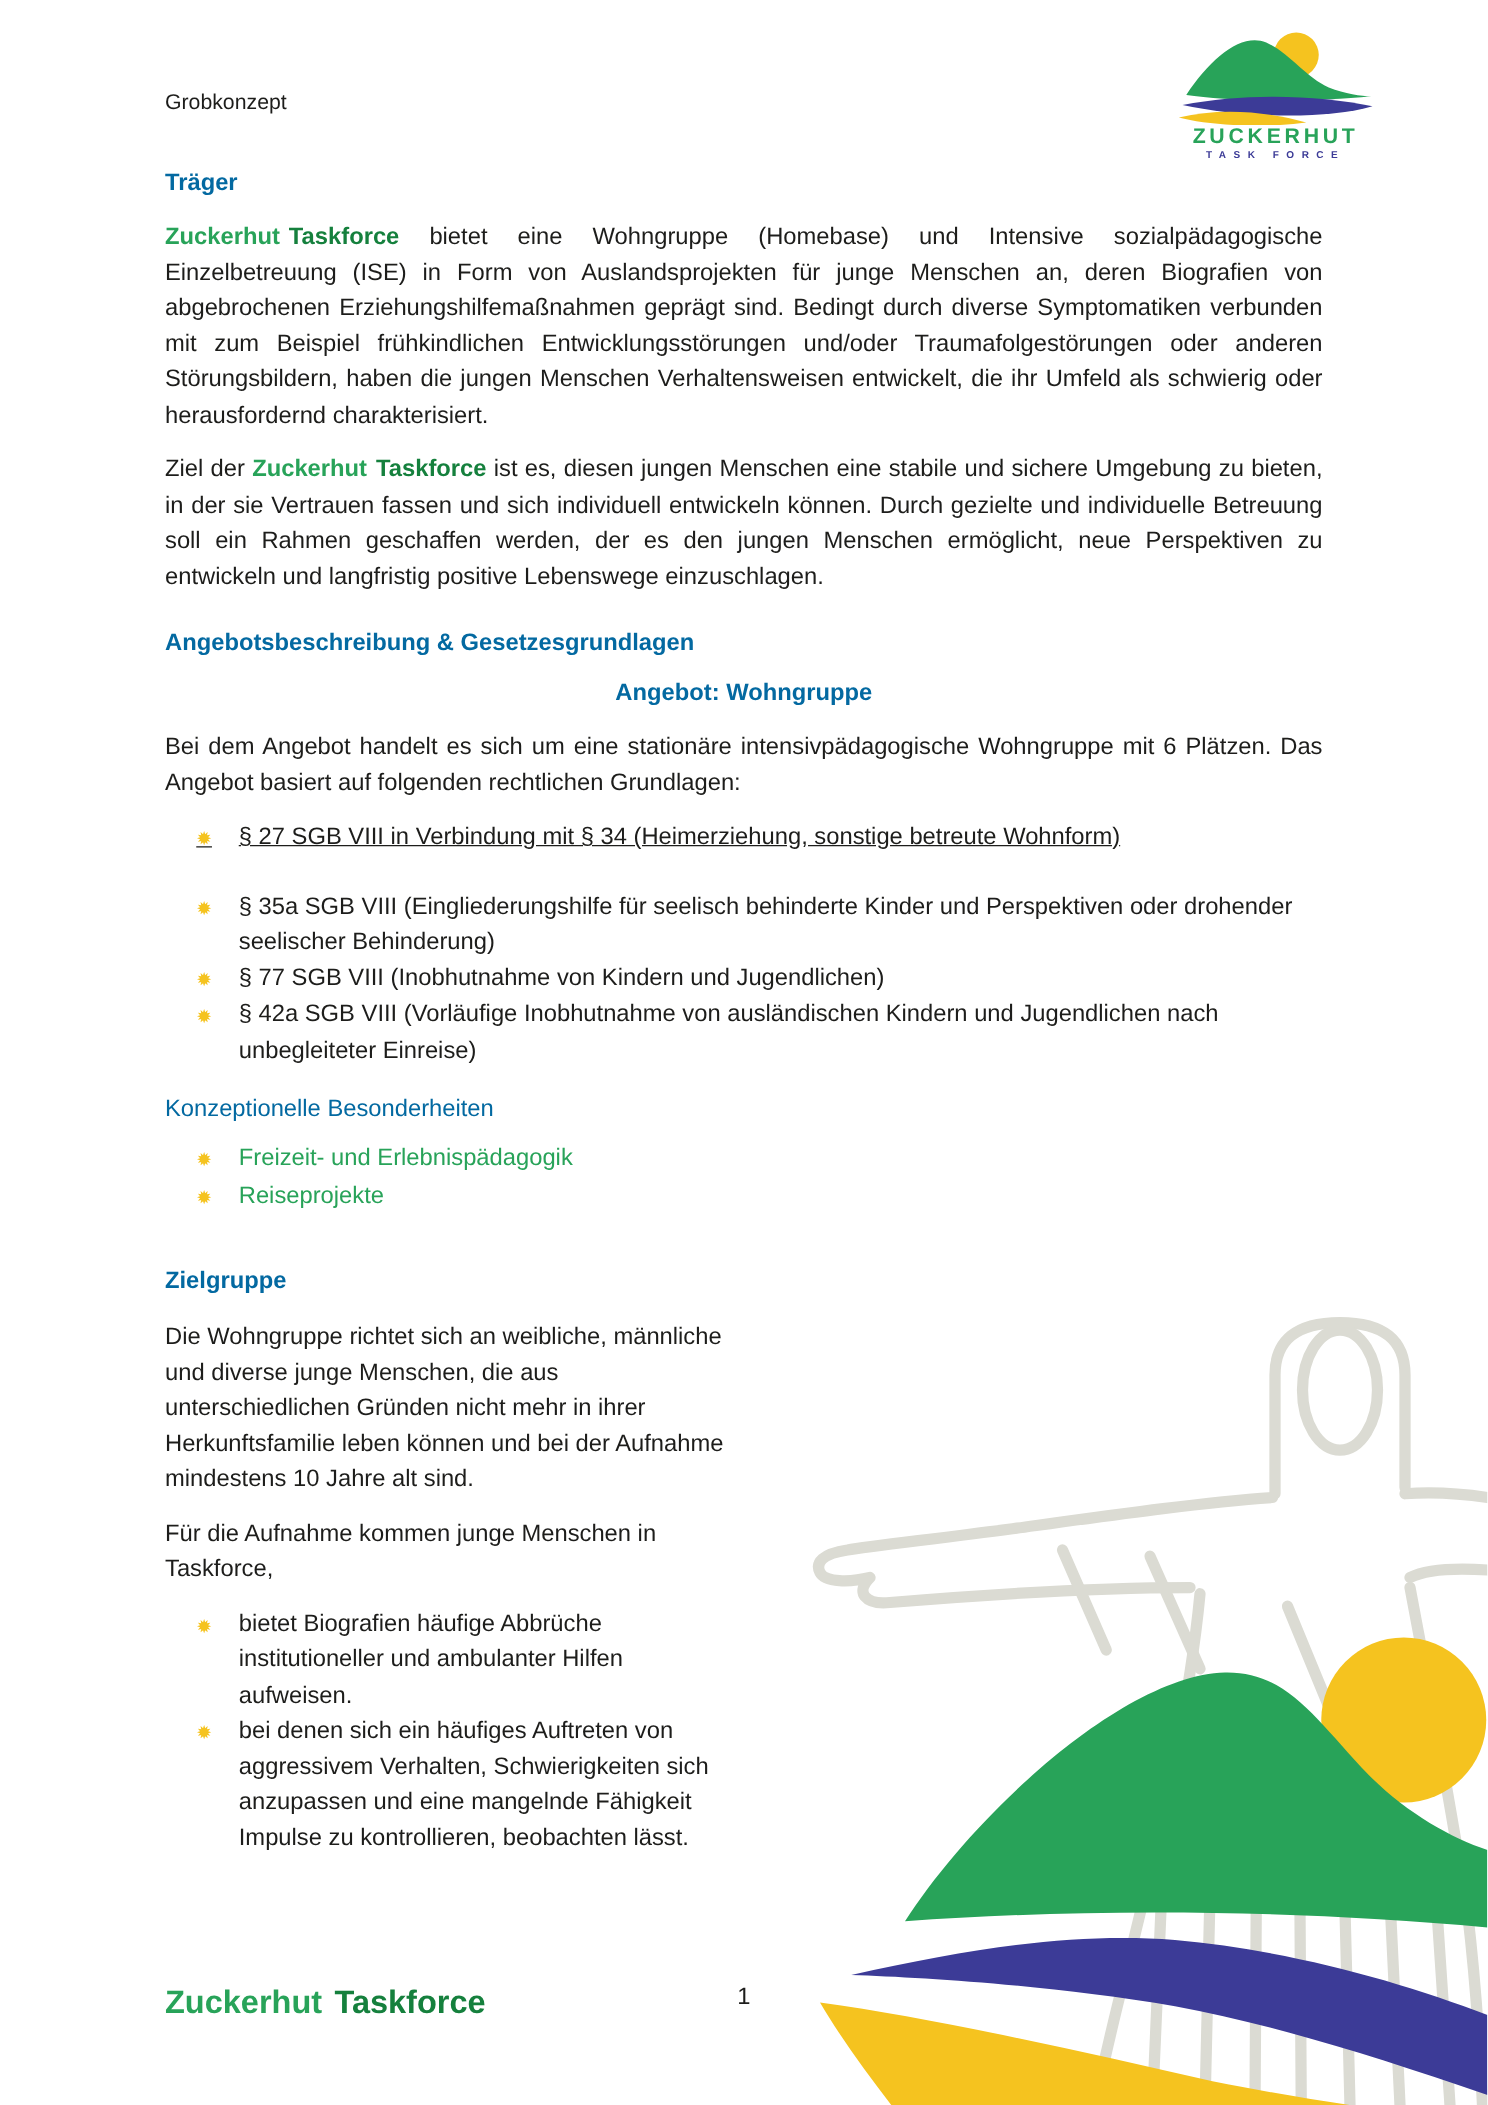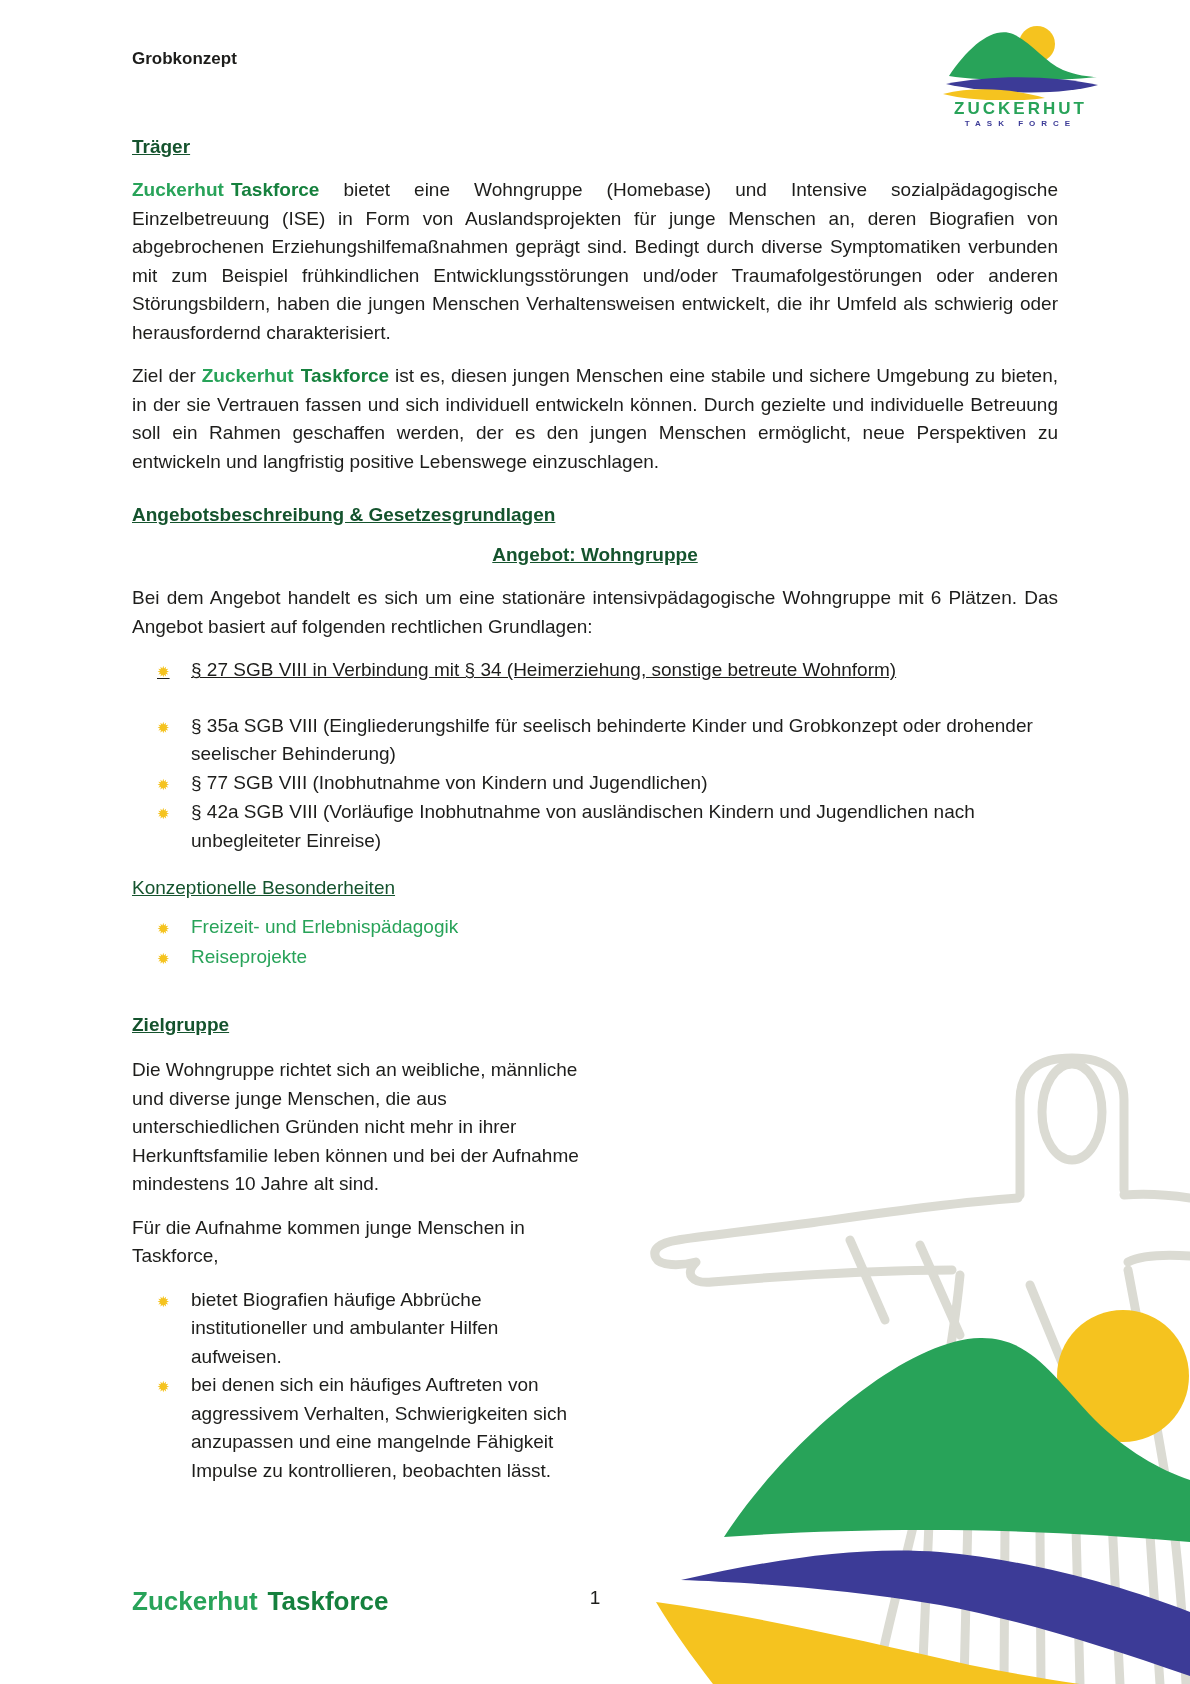--- a/index.html
+++ b/index.html
@@ -5,33 +5,33 @@
   html,body{margin:0;padding:0;background:#ffffff;}
   body{width:1190px;height:1684px;overflow:hidden;
        font-family:"Liberation Sans", sans-serif;color:#1d1d1b;}
   .page{position:relative;width:1190px;height:1684px;background:#fff;overflow:hidden;}
 
   
   .statue-svg{position:absolute;left:600px;top:940px;width:590px;height:744px;z-index:0;}
   .mountain-svg{position:absolute;left:600px;top:1280px;width:590px;height:404px;z-index:1;}
 
   
-  .doc-label{position:absolute;left:132px;top:49px;font-size:17px;font-weight:bold;z-index:2;}
+  .doc-label{position:absolute;left:132px;top:72px;font-size:17px;font-weight:normal;z-index:2;}
   .logo{position:absolute;left:928px;top:16px;width:185px;z-index:2;text-align:center;}
   .logo-art{display:block;margin:0 auto;}
   .logo-name{font-size:17px;font-weight:bold;color:#28A359;letter-spacing:3px;line-height:18px;}
   .logo-sub{font-size:8px;font-weight:bold;color:#3C3B97;letter-spacing:6px;line-height:11px;}
 
   
   .content{position:absolute;left:132px;top:128px;width:926px;z-index:2;}
   p{margin:0 0 15px 0;font-size:19px;line-height:28.5px;}
   .just{text-align:justify;}
   .brand-green{color:#28A359;font-weight:bold;margin-right:.38em;}
   .brand-blue{color:#15803d;font-weight:bold;}
-  h2{margin:0;font-size:19px;line-height:26px;color:#14532d;font-weight:bold;text-decoration:underline;}
+  h2{margin:0;font-size:19px;line-height:26px;color:#0369a1;font-weight:bold;}
   .h-traeger{margin:6px 0 16px 0;}
   .h-angebote{margin:26px 0 0 0;}
   .h-sub{margin:14px 0 16px 0;text-align:center;}
   .h-konzept{margin:18px 0 12px 0;font-weight:normal;}
   .h-ziel{margin:40px 0 18px 0;}
 
   ul{list-style:none;margin:0;padding:0;}
   li{display:flex;align-items:flex-start;font-size:19px;line-height:28.5px;padding-left:25px;}
   .sun{flex:0 0 34px;position:relative;top:1px;}
   .sun::before{content:"✹";color:#F5C31F;font-size:15px;}
@@ -107,21 +107,21 @@
 
     <p class="just">Bei dem Angebot handelt es sich um eine stationäre intensivpädagogische Wohngruppe mit 6 Plätzen. Das Angebot basiert auf folgenden rechtlichen Grundlagen:</p>
 
     <ul class="legal-list">
       <li class="gap-after">
           <span class="sun"></span>
           <span class="li-text">§ 27 SGB VIII in Verbindung mit § 34 (Heimerziehung, sonstige betreute Wohnform)</span>
         </li>
       <li>
           <span class="sun"></span>
-          <span class="li-text">§ 35a SGB VIII (Eingliederungshilfe für seelisch behinderte Kinder und Grobkonzept oder drohender seelischer Behinderung)</span>
+          <span class="li-text">§ 35a SGB VIII (Eingliederungshilfe für seelisch behinderte Kinder und Perspektiven oder drohender seelischer Behinderung)</span>
         </li>
       <li>
           <span class="sun"></span>
           <span class="li-text">§ 77 SGB VIII (Inobhutnahme von Kindern und Jugendlichen)</span>
         </li>
       <li>
           <span class="sun"></span>
           <span class="li-text">§ 42a SGB VIII (Vorläufige Inobhutnahme von ausländischen Kindern und Jugendlichen nach unbegleiteter Einreise)</span>
         </li>
     </ul>

